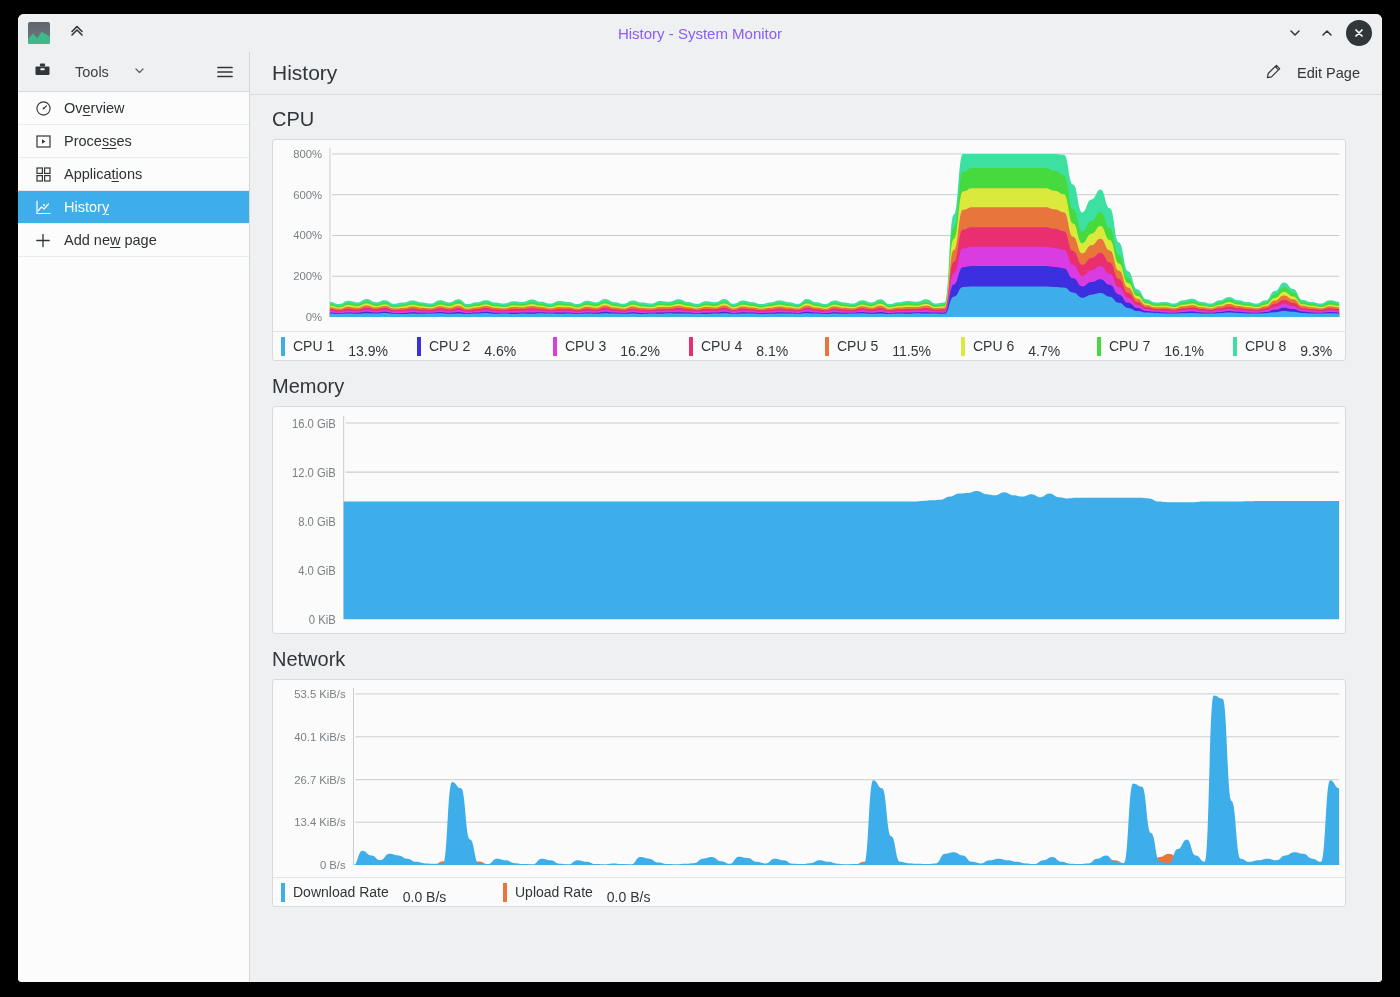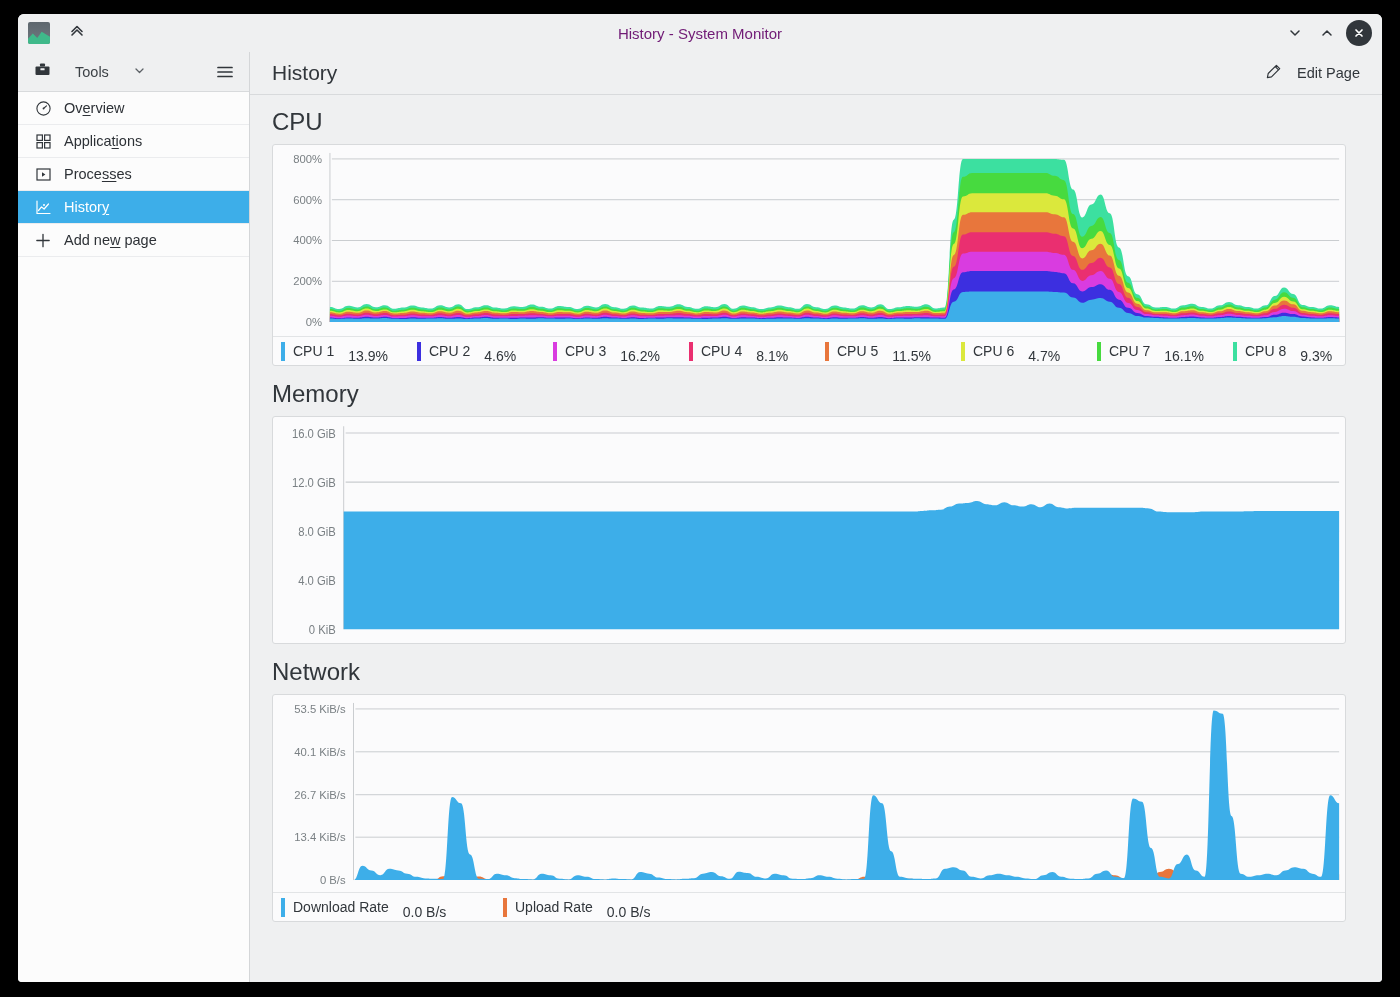--- a/index.html
+++ b/index.html
@@ -37,21 +37,21 @@
     background: #3fb98a;
     clip-path: polygon(0 60%, 22% 20%, 42% 55%, 62% 8%, 100% 45%, 100% 100%, 0 100%);
   }
   #collapse-btn {
     margin-left: 14px; width: 26px; height: 26px;
     display: flex; align-items: center; justify-content: center;
     cursor: pointer;
   }
   #title-text {
     position: absolute; left: 0; right: 0; text-align: center;
-    font-size: 15px; color: #701a75; pointer-events: none;
+    font-size: 15px; color: #8b5cf6; pointer-events: none;
   }
   #winbtns {
     margin-left: auto; display: flex; align-items: center;
     gap: 6px; padding-right: 10px; position: relative; z-index: 2;
   }
   .winbtn {
     width: 26px; height: 26px; border-radius: 50%;
     display: flex; align-items: center; justify-content: center;
     cursor: pointer;
   }
@@ -95,21 +95,21 @@
     border-bottom: 1px solid #d8dadc;
     background: #eff0f1;
   }
   #page-title { font-size: 21px; color: #31363b; font-weight: 400; }
   #edit-page {
     margin-left: auto; display: flex; align-items: center; gap: 15px;
     font-size: 14.5px; color: #31363b; cursor: pointer;
     padding: 4px 6px; border-radius: 3px;
   }
   #content { flex: 1; overflow: hidden; padding: 13px 36px 0 22px; }
-  .sect-title { font-size: 24px; color: #31363b; margin-bottom: 8px; font-weight: 400; }
+  .sect-title { font-size: 20px; color: #31363b; margin-bottom: 8px; font-weight: 400; }
   .card {
     background: #fbfbfc;
     border: 1px solid #d8dadc;
     border-radius: 3px;
     margin-bottom: 14px;
     display: flex; flex-direction: column;
   }
   .plotarea { position: relative; flex: 1; }
   .plotarea svg { display: block; width: 100%; height: 100%; }
   .ytick { font-size: 11.5px; fill: #7a8084; font-family: "Liberation Sans", sans-serif; }
@@ -193,37 +193,37 @@
               <path d="M8.5 8.5L11.5 5.8" stroke="#31363b" stroke-width="1.1" stroke-linecap="round"></path>
               <circle cx="8.5" cy="8.5" r="0.9" fill="#31363b"></circle>
             </svg>
         </span>
         <span>Ov<span class="mn">e</span>rview</span>
       </div>
 
       <div class="navitem">
         <span class="ico">
           <svg width="17" height="17" viewBox="0 0 17 17">
+              <rect x="2" y="3" width="13" height="11" fill="none" stroke="#31363b" stroke-width="1.2"></rect>
+              <path d="M7 6.3l3.4 2.2L7 10.7z" fill="#31363b"></path>
+            </svg>
+        </span>
+        <span>Proce<span class="mn">ss</span>es</span>
+      </div>
+
+      <div class="navitem">
+        <span class="ico">
+          <svg width="17" height="17" viewBox="0 0 17 17">
               <rect x="2" y="2" width="5.4" height="5.4" fill="none" stroke="#31363b" stroke-width="1.2"></rect>
               <rect x="9.6" y="2" width="5.4" height="5.4" fill="none" stroke="#31363b" stroke-width="1.2"></rect>
               <rect x="2" y="9.6" width="5.4" height="5.4" fill="none" stroke="#31363b" stroke-width="1.2"></rect>
               <rect x="9.6" y="9.6" width="5.4" height="5.4" fill="none" stroke="#31363b" stroke-width="1.2"></rect>
             </svg>
         </span>
         <span>Applica<span class="mn">ti</span>ons</span>
-      </div>
-
-      <div class="navitem">
-        <span class="ico">
-          <svg width="17" height="17" viewBox="0 0 17 17">
-              <rect x="2" y="3" width="13" height="11" fill="none" stroke="#31363b" stroke-width="1.2"></rect>
-              <path d="M7 6.3l3.4 2.2L7 10.7z" fill="#31363b"></path>
-            </svg>
-        </span>
-        <span>Proce<span class="mn">ss</span>es</span>
       </div>
 
       <div class="navitem active">
         <span class="ico">
           <svg width="17" height="17" viewBox="0 0 17 17">
               <path d="M2 2v12.5h13" fill="none" stroke="#ffffff" stroke-width="1.2" stroke-linecap="round"></path>
               <path d="M3.5 11.5l3-3.6 2.6 2.1 4.4-5" fill="none" stroke="#ffffff" stroke-width="1.2" stroke-linecap="round" stroke-linejoin="round"></path>
               <circle cx="9" cy="6" r="1" fill="#ffffff"></circle>
             </svg>
         </span>

